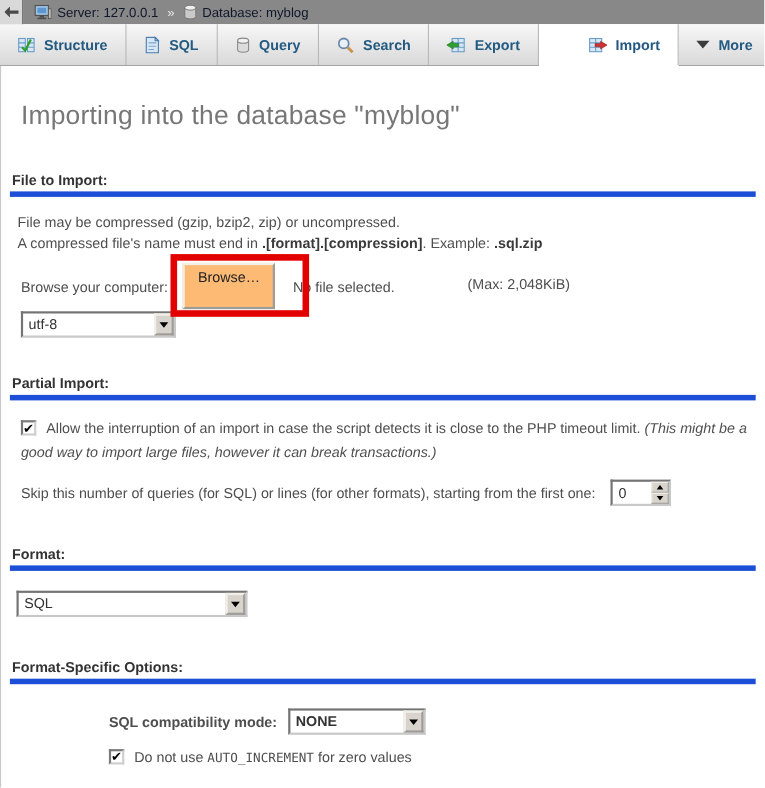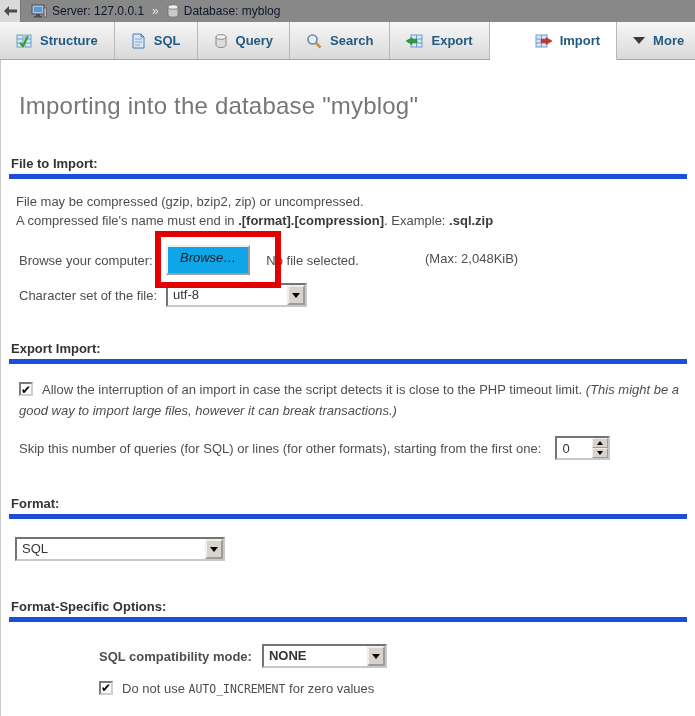--- a/index.html
+++ b/index.html
@@ -97,28 +97,27 @@
 
   .browse-row {
     position: relative;
     margin: 16px 0 0 10px;
     height: 28px;
     display: flex;
     align-items: center;
   }
   .browse-label { display: inline-block; width: 147px; }
   .win-button {
-    background: #0ea5e9;
+    background: #fdba74;
     border: 2px outset #f2efe9;
-    padding: 3px 12px 8px 12px;
+    padding: 3px 12px 20px 12px;
     font-family: "Liberation Sans", sans-serif;
     font-size: 13px;
     color: #222;
     cursor: pointer;
-    font-style: italic;
   }
   .no-file { margin-left: 16px; }
   .max-note { position: absolute; left: 406px; top: 5px; }
 
   .charset-row {
     margin: 9px 0 0 10px;
     height: 24px;
     display: flex;
     align-items: center;
   }
@@ -347,33 +346,32 @@
 
     <div class="browse-row">
       <span class="browse-label">Browse your computer:</span>
       <button class="win-button">Browse…</button>
       <span class="no-file">No file selected.</span>
       <span class="max-note">(Max: 2,048KiB)</span>
       <div class="highlight-rect"></div>
     </div>
 
     <div class="charset-row">
-      <span class="charset-label">Character set of the file:</span>
       <div class="win-select sel-charset">
         <span class="val">utf-8</span>
         <span class="arrow-btn">
             <i></i>
           </span>
       </div>
     </div>
   </div>
 
   
   <div class="section s2">
-    <div class="section-title">Export Import:</div>
+    <div class="section-title">Partial Import:</div>
     <div class="allow-para">
       <span class="win-checkbox checked"></span><span>Allow the interruption of an import in case the script detects it is close to the PHP timeout limit. </span><span class="ital">(This might be a good way to import large files, however it can break transactions.)</span>
     </div>
     <div class="skip-row">
       <span>Skip this number of queries (for SQL) or lines (for other formats), starting from the first one:</span>
       <div class="spinner">
         <span class="val">0</span>
         <span class="spin-col">
           <span class="spin-btn spin-up">
               <i></i>

